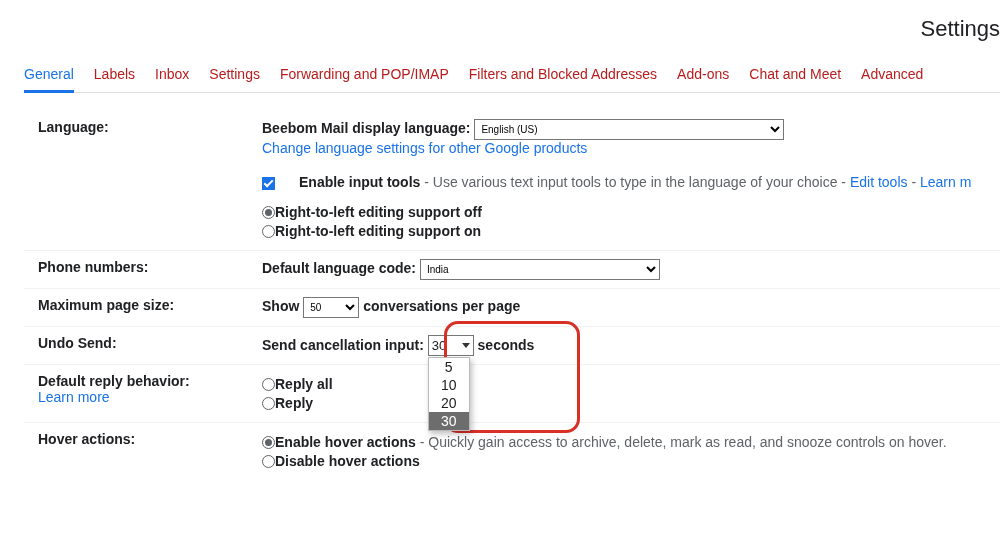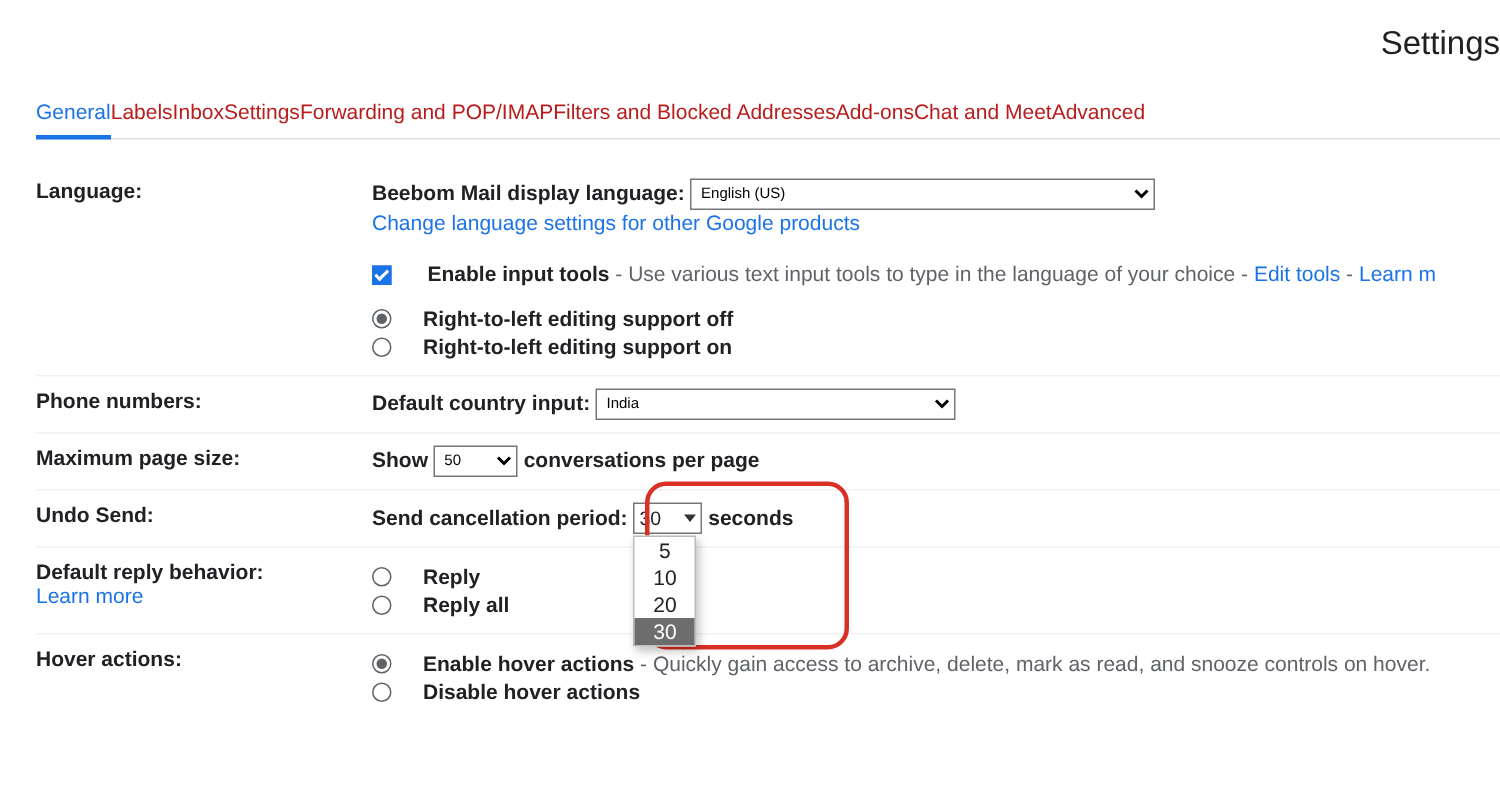--- a/index.html
+++ b/index.html
@@ -17,20 +17,21 @@
     }
     .page-title {
       font-size: 22px;
       font-weight: 400;
       color: #202124;
       margin-bottom: 18px;
       text-align: right;
     }
     .tabs {
       display: flex;
+      gap: 20px;
       border-bottom: 1px solid #e0e0e0;
       padding-bottom: 0;
     }
     .tab {
       padding: 6px 0 8px 0;
       cursor: pointer;
       color: #b91c1c;
       white-space: nowrap;
     }
     .tab.active {
@@ -46,20 +47,21 @@
       padding: 8px 0;
       border-bottom: 1px solid #f1f1f1;
       align-items: flex-start;
     }
     .row.no-border { border-bottom: none; }
     .row-label {
       width: 224px;
       font-weight: 700;
       color: #202124;
       flex-shrink: 0;
+      margin-left: 14px;
     }
     .row-content {
       flex: 1;
     }
     .bold { font-weight: 700; }
     .link { color: #1a73e8; cursor: pointer; }
     .select-std {
       font-size: 10px;
       padding: 1px 2px;
       border: 1px solid #767676;
@@ -73,21 +75,21 @@
     .check-row { display:flex; align-items:flex-start; gap:24px; margin-top:18px; }
     .check-box {
       width:13px; height:13px; min-width:13px; margin-top:3px;
       background:#1a73e8; border:1px solid #1a73e8; position:relative;
     }
     .check-box::after {
       content:""; position:absolute; left:3px; top:0px; width:3px; height:7px;
       border:solid #fff; border-width:0 2px 2px 0; transform:rotate(45deg);
     }
     .radio-group { margin-top:14px; }
-    .radio-line { display:flex; align-items:center; gap:21px; margin:3px 0; }
+    .radio-line { display:flex; align-items:center; gap:0; margin:3px 0; }
     .radio {
       width:13px; height:13px; border:1px solid #5f6368; border-radius:50%;
       display:inline-flex; align-items:center; justify-content:center; flex-shrink:0;
     }
     .radio.selected::after {
       content:""; width:7px; height:7px; border-radius:50%; background:#5f6368; display:block;
     }
     .light-text { color:#5f6368; }
     .row-label .link { font-weight:400; }
     
@@ -172,42 +174,42 @@
             <span class="radio"></span>
             <span class="bold">Right-to-left editing support on</span>
           </div>
         </div>
       </div>
     </div>
 
     <div class="row">
       <div class="row-label">Phone numbers:</div>
       <div class="row-content">
-        <span class="bold">Default country input:</span>
+        <span class="bold">Default language code:</span>
         <select class="select-std select-country">
           <option>India</option>
         </select>
       </div>
     </div>
 
     <div class="row">
       <div class="row-label">Maximum page size:</div>
       <div class="row-content">
         <span class="bold">Show</span>
         <select class="select-std select-small">
           <option>50</option>
         </select>
         <span class="bold">conversations per page</span>
       </div>
     </div>
 
     <div class="row" style="position:relative;">
       <div class="row-label">Undo Send:</div>
       <div class="row-content" style="position:relative;">
-        <span class="bold">Send cancellation period:</span>
+        <span class="bold">Send cancellation input:</span>
         <span class="undo-wrap">
           <span class="undo-select">
             <span>30</span>
             <span class="caret"></span>
           </span>
           <div class="dropdown-open">
             <div class="opt">5</div>
             <div class="opt">10</div>
             <div class="opt">20</div>
             <div class="opt sel">30</div>
@@ -219,25 +221,25 @@
     </div>
 
     <div class="row">
       <div class="row-label">
         <span>Default reply behavior:</span><br>
         <span class="link">Learn more</span>
       </div>
       <div class="row-content">
         <div class="radio-line">
           <span class="radio"></span>
+          <span class="bold">Reply all</span>
+        </div>
+        <div class="radio-line">
+          <span class="radio"></span>
           <span class="bold">Reply</span>
-        </div>
-        <div class="radio-line">
-          <span class="radio"></span>
-          <span class="bold">Reply all</span>
         </div>
       </div>
     </div>
 
     <div class="row no-border">
       <div class="row-label">Hover actions:</div>
       <div class="row-content">
         <div class="radio-line">
           <span class="radio selected"></span>
           <span>

